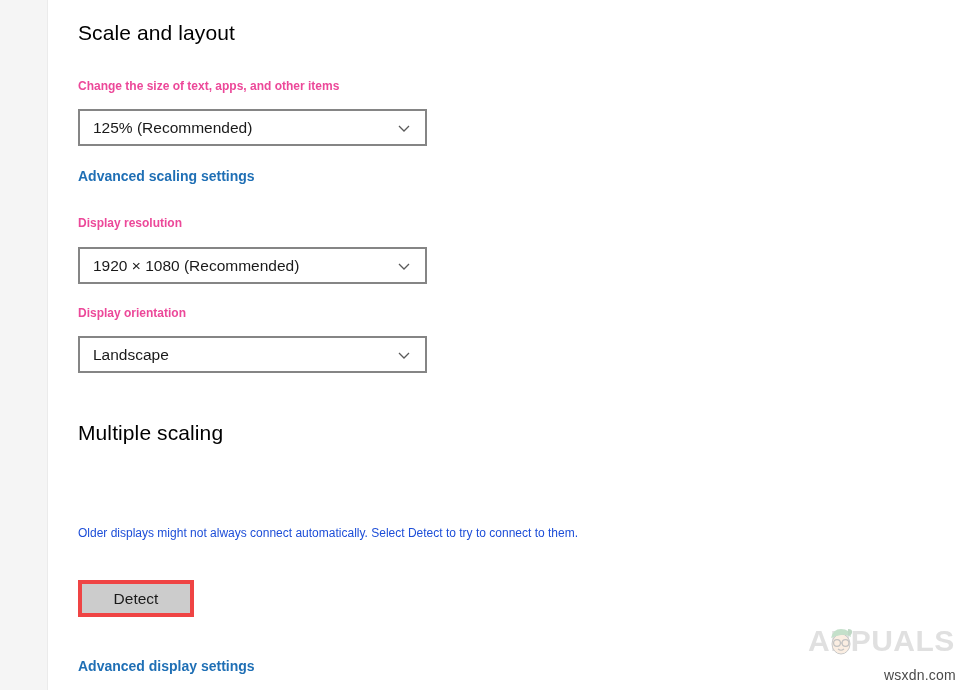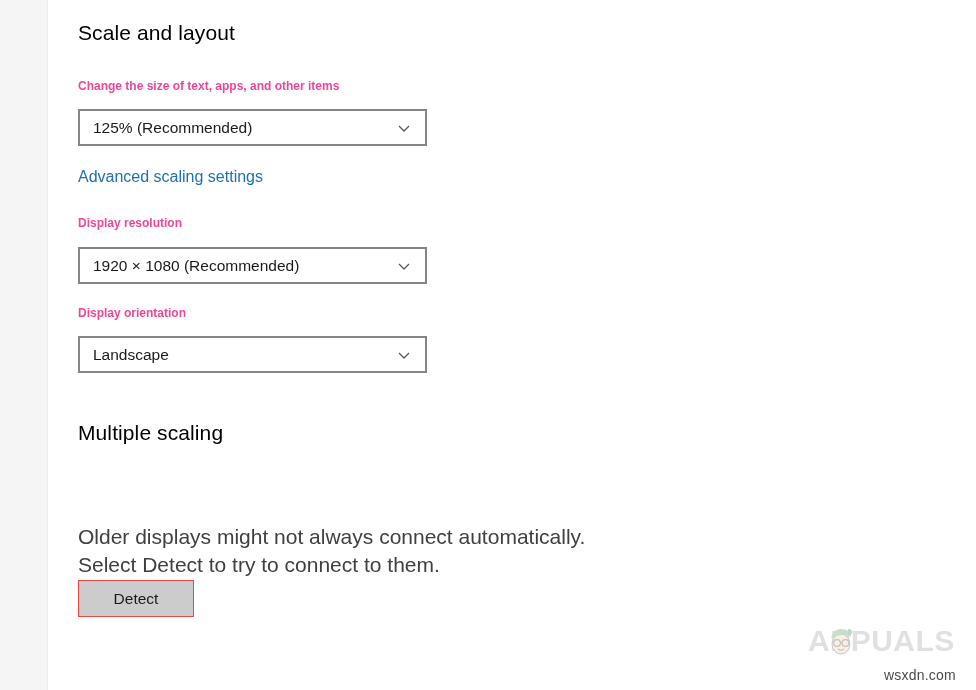--- a/index.html
+++ b/index.html
@@ -48,31 +48,31 @@
   .field-label {
     font-size: 12px;
     font-weight: 700;
     color: #ec4899;
     line-height: 1;
     position: absolute;
     white-space: nowrap;
   }
 
   .body-text {
-    font-size: 21px;
+    font-size: 12px;
     font-weight: 400;
-    color: #404040;
-    line-height: 28px;
+    color: #1d4ed8;
+    line-height: 20px;
     position: absolute;
     width: 560px;
   }
 
   .link {
-    font-size: 16px;
-    font-weight: 400;
+    font-size: 14px;
+    font-weight: 700;
     color: #1f6fb5;
     line-height: 1;
     position: absolute;
     cursor: pointer;
     white-space: nowrap;
     text-align: center;
   }
 
   
   .combo {
@@ -100,21 +100,21 @@
     transform: translateY(-50%);
     width: 14px;
     height: 14px;
     display: block;
   }
 
   
   .btn {
     position: absolute;
     background: #cccccc;
-    border: 1px solid #ef4444;
+    border: 4px solid #ef4444;
     box-sizing: border-box;
     width: 116px;
     height: 37px;
     font-family: "Liberation Sans", sans-serif;
     font-size: 15.5px;
     color: #1a1a1a;
     cursor: pointer;
     padding: 0;
   }
 
@@ -200,20 +200,21 @@
     </span>
   </div>
 
   <div class="section-heading" style="top:422px; left:0;">Multiple scaling</div>
 
 
   <div class="body-text" style="top:523px; left:0;">Older displays might not always connect automatically. Select Detect to try to connect to them.</div>
 
   <button class="btn" style="top:580px; left:0;">Detect</button>
 
+  <div class="link" style="top:659px; left:0;">Advanced display settings</div>
 
 </div>
 
 <div class="watermark">
   <span class="wm-text">APPUALS</span>
   <span class="wm-mascot">
     <svg width="30" height="34" viewBox="0 0 30 34" xmlns="http://www.w3.org/2000/svg">
 
       <ellipse cx="15" cy="20" rx="9" ry="10" fill="#f3c9a0" stroke="#4a4a4a" stroke-width="1"></ellipse>
 

